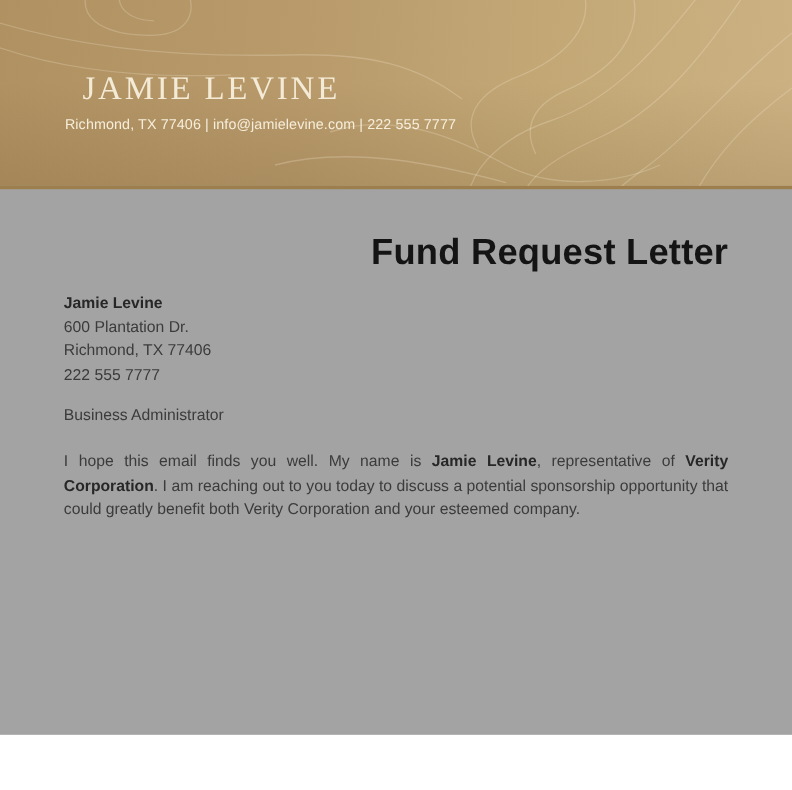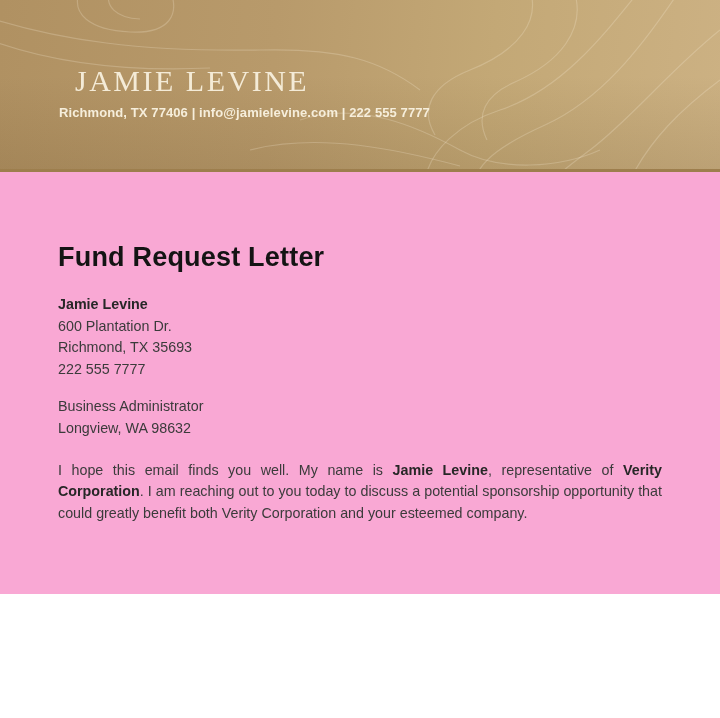--- a/index.html
+++ b/index.html
@@ -4,21 +4,21 @@
 <style>
   html, body { margin: 0; padding: 0; }
   body {
     width: 720px;
     height: 718px;
     background: #ffffff;
     font-family: "Liberation Sans", sans-serif;
     color: #3b3b3b;
     overflow: hidden;
   }
-  .page { width: 720px; height: 594px; position: relative; background: #f9a8d4; }
+  .page { width: 720px; height: 668px; position: relative; background: #a3a3a3; }
 
   
   .masthead {
     position: relative;
     height: 169px;
     overflow: hidden;
     border-bottom: 3px solid #9d7e4d;
     background:
       linear-gradient(rgba(80,56,22,0) 45%, rgba(80,56,22,0.13) 100%),
       linear-gradient(94deg, #b09162 0%, #b89a6b 38%, #c3a876 68%, #ccb183 100%);
@@ -30,32 +30,32 @@
     font-family: "Liberation Serif", serif;
     font-weight: 500;
     font-size: 30px;
     line-height: 34px;
     letter-spacing: 2.5px;
     color: #f4ebd7;
   }
   .masthead-contact {
     margin-top: 7px;
     font-size: 13px;
-    font-weight: 700;
+    font-weight: 400;
     letter-spacing: 0.1px;
     color: #f6eedb;
     text-align: center;
   }
 
   
   .content { padding: 0 58px; }
   .letter-title {
-    margin: 68px 0 20px 0;
-    text-align: left;
-    font-size: 27px;
+    margin: 40px 0 20px 0;
+    text-align: right;
+    font-size: 33px;
     line-height: 34px;
     font-weight: 700;
     letter-spacing: 0.2px;
     color: #141414;
   }
   .block {
     font-size: 14.3px;
     line-height: 21.6px;
     margin: 0 0 20px 0;
   }
@@ -89,27 +89,26 @@
     </div>
   </header>
 
   <main class="content">
 
     <h2 class="letter-title">Fund Request Letter</h2>
 
     <div class="block sender-block">
       <div class="bold">Jamie Levine</div>
       <div>600 Plantation Dr.</div>
-      <div>Richmond, TX 35693</div>
+      <div>Richmond, TX 77406</div>
       <div>222 555 7777</div>
     </div>
 
 
     <div class="block">
       <div>Business Administrator</div>
-      <div>Longview, WA 98632</div>
     </div>
 
 
     <p class="block para"><span>I hope this email finds you well. My name is </span><span class="b">Jamie Levine</span><span>, representative of </span><span class="b">Verity Corporation</span><span>. I am reaching out to you today to discuss a potential sponsorship opportunity that could greatly benefit both Verity Corporation and your esteemed company.</span></p>
 
   </main>
 </div>
 
 </body></html>

